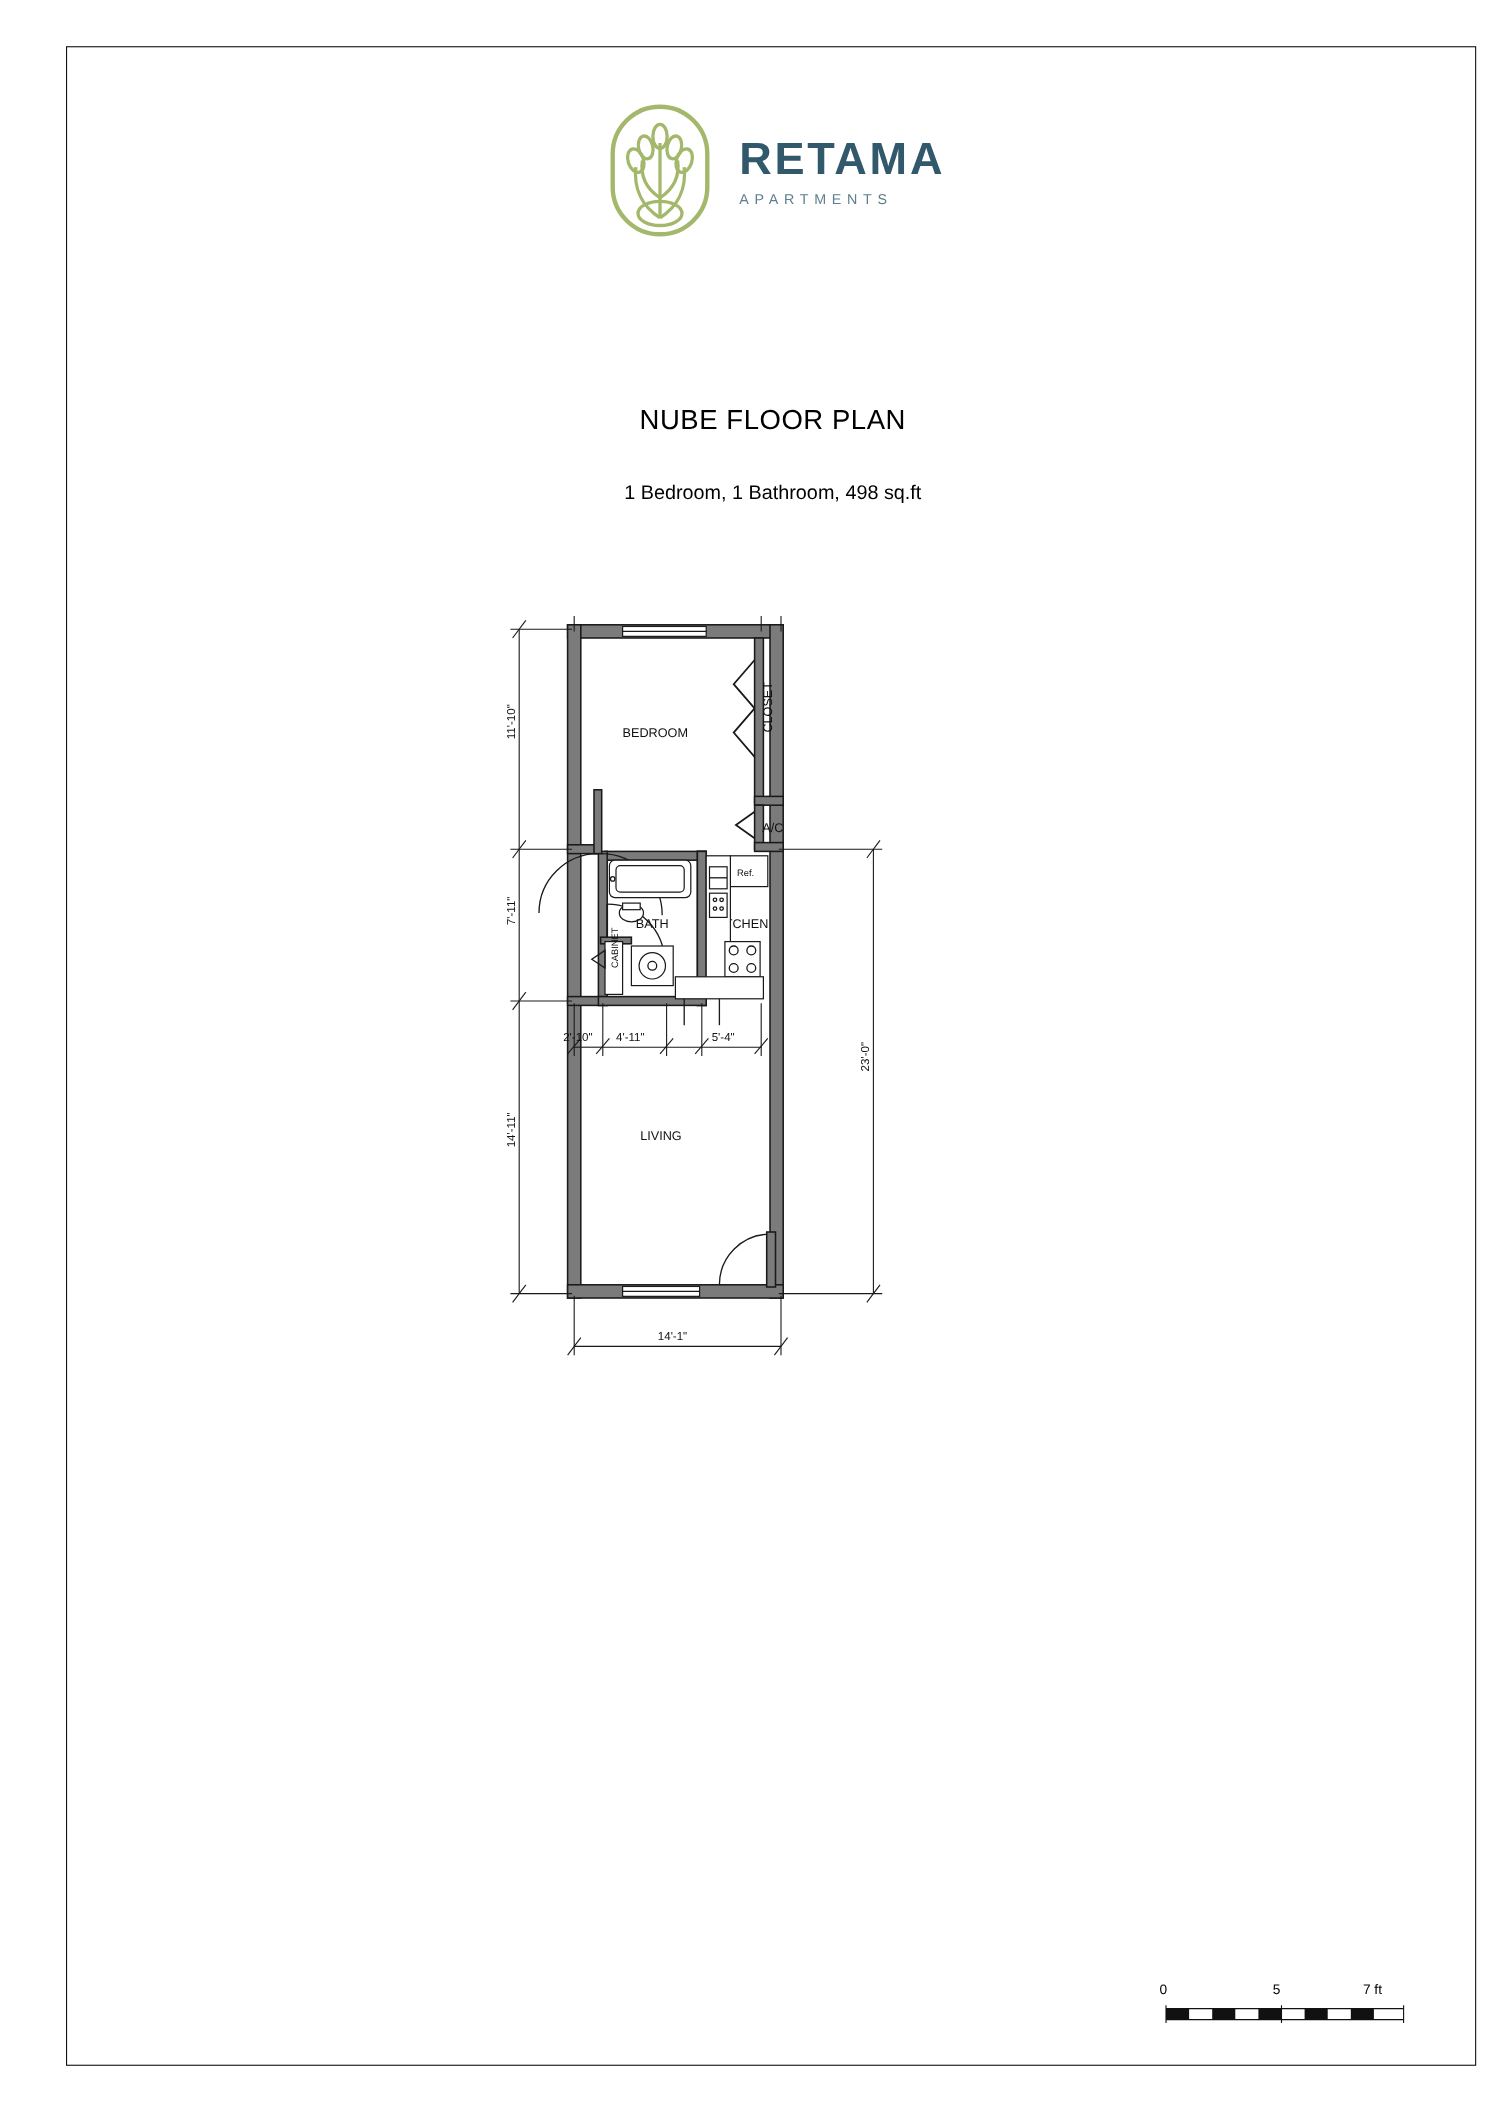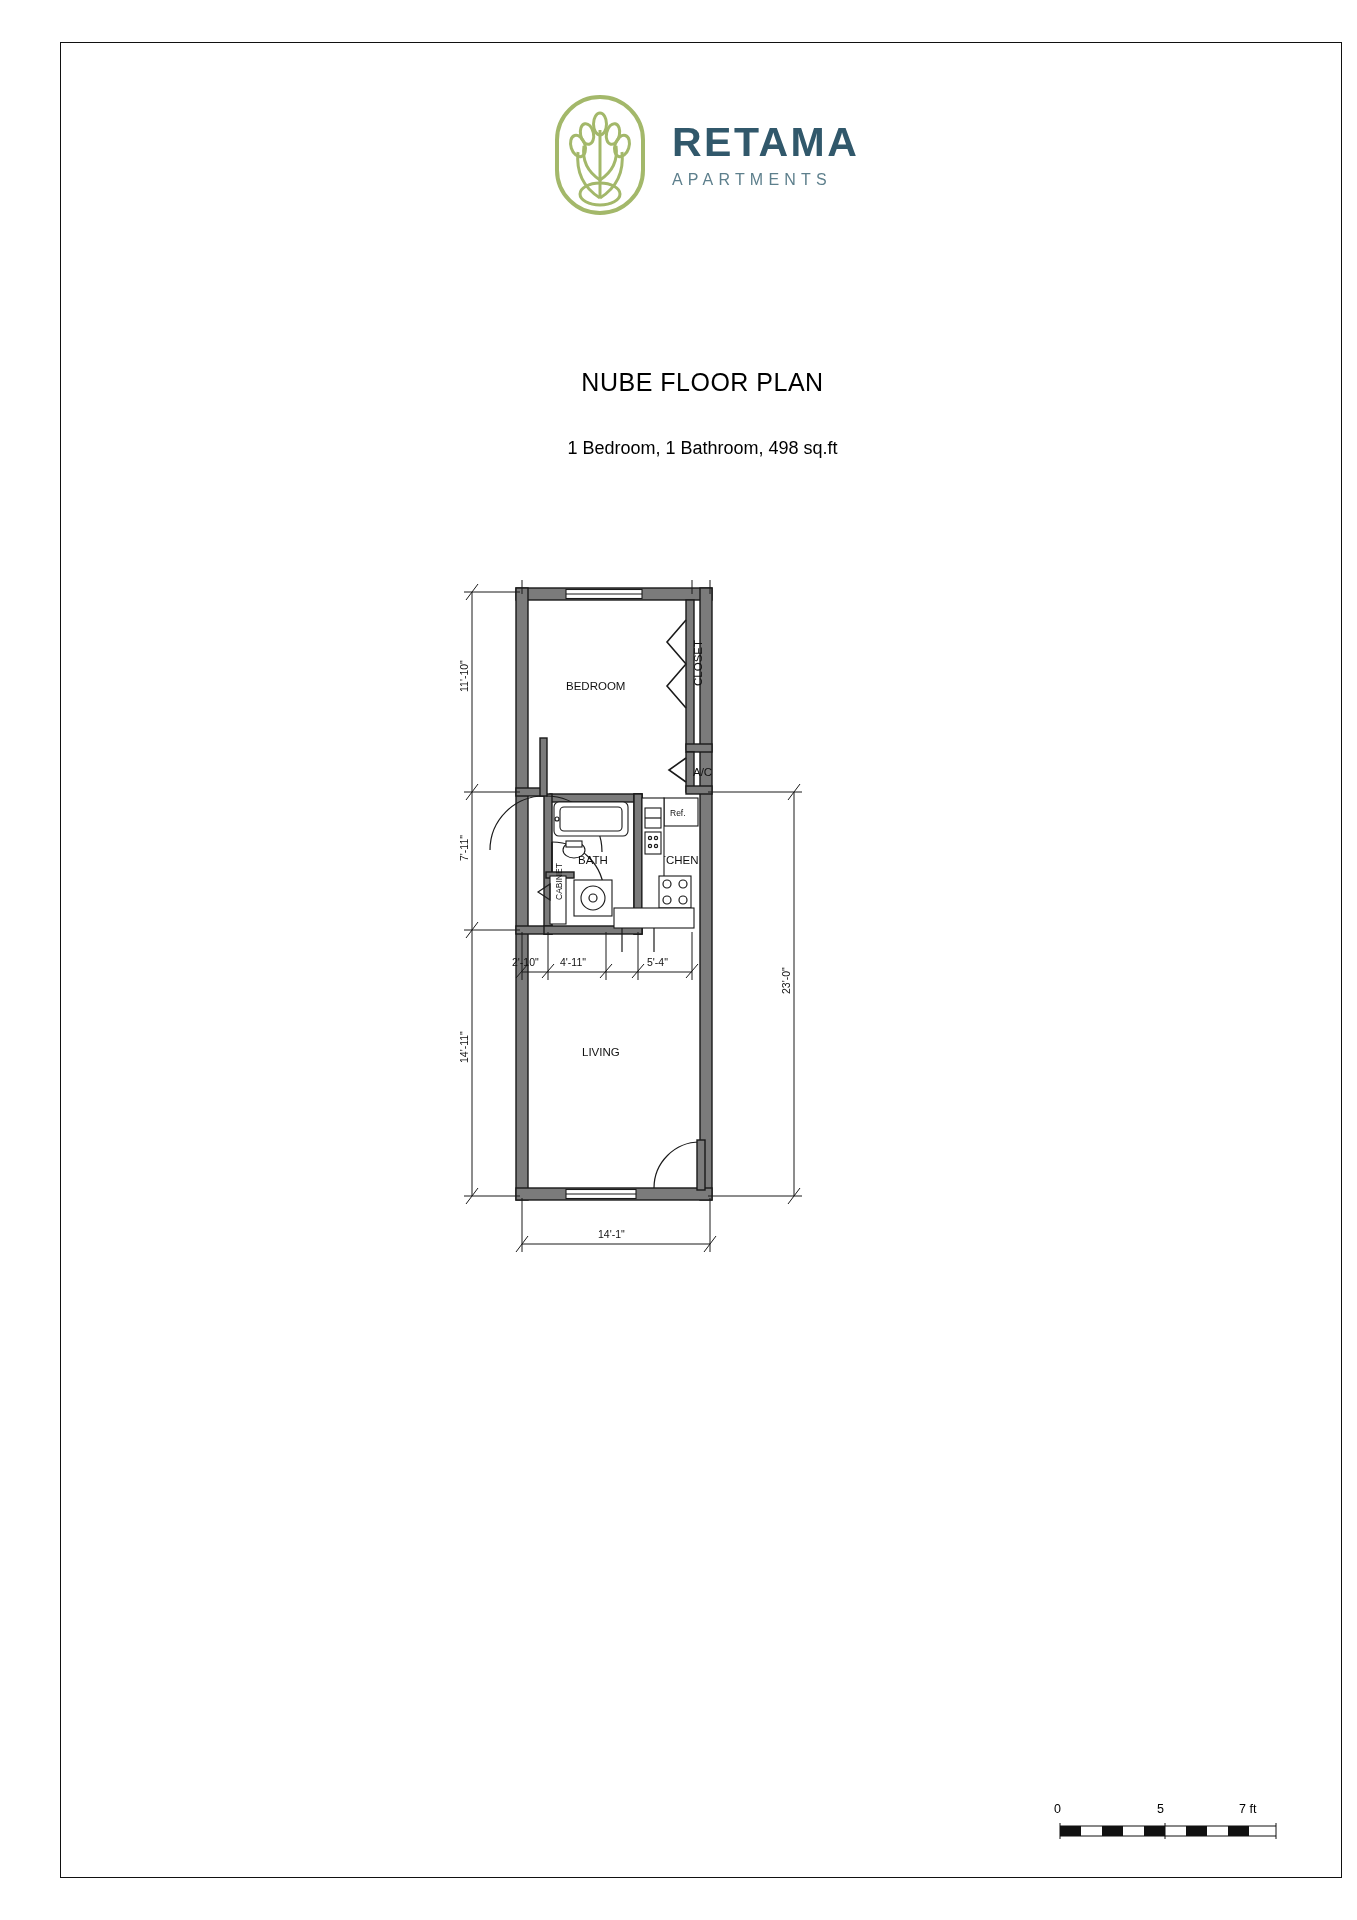--- a/index.html
+++ b/index.html
@@ -55,21 +55,21 @@
   }
   .logo-title {
     font-size: 41px;
     letter-spacing: 2.5px;
     color: #31586b;
     font-weight: bold;
     line-height: 1;
   }
   .logo-sub {
     margin-top: 9px;
-    font-size: 16px;
+    font-size: 13px;
     letter-spacing: 5.2px;
     color: #5d7f8c;
     line-height: 1;
   }
 
   
   .plan-title {
     position: absolute;
     left: 0;
     top: 368px;
@@ -85,21 +85,21 @@
     top: 438px;
     width: 1357px;
     text-align: center;
     font-size: 18px;
   }
 
   
   .plan {
     position: absolute;
     left: 430px;
-    top: 580px;
+    top: 560px;
     width: 420px;
     height: 740px;
     text-align: right;
   }
   .plan svg { display: block; }
 
   
   .scalebar {
     position: absolute;
     left: 1030px;

